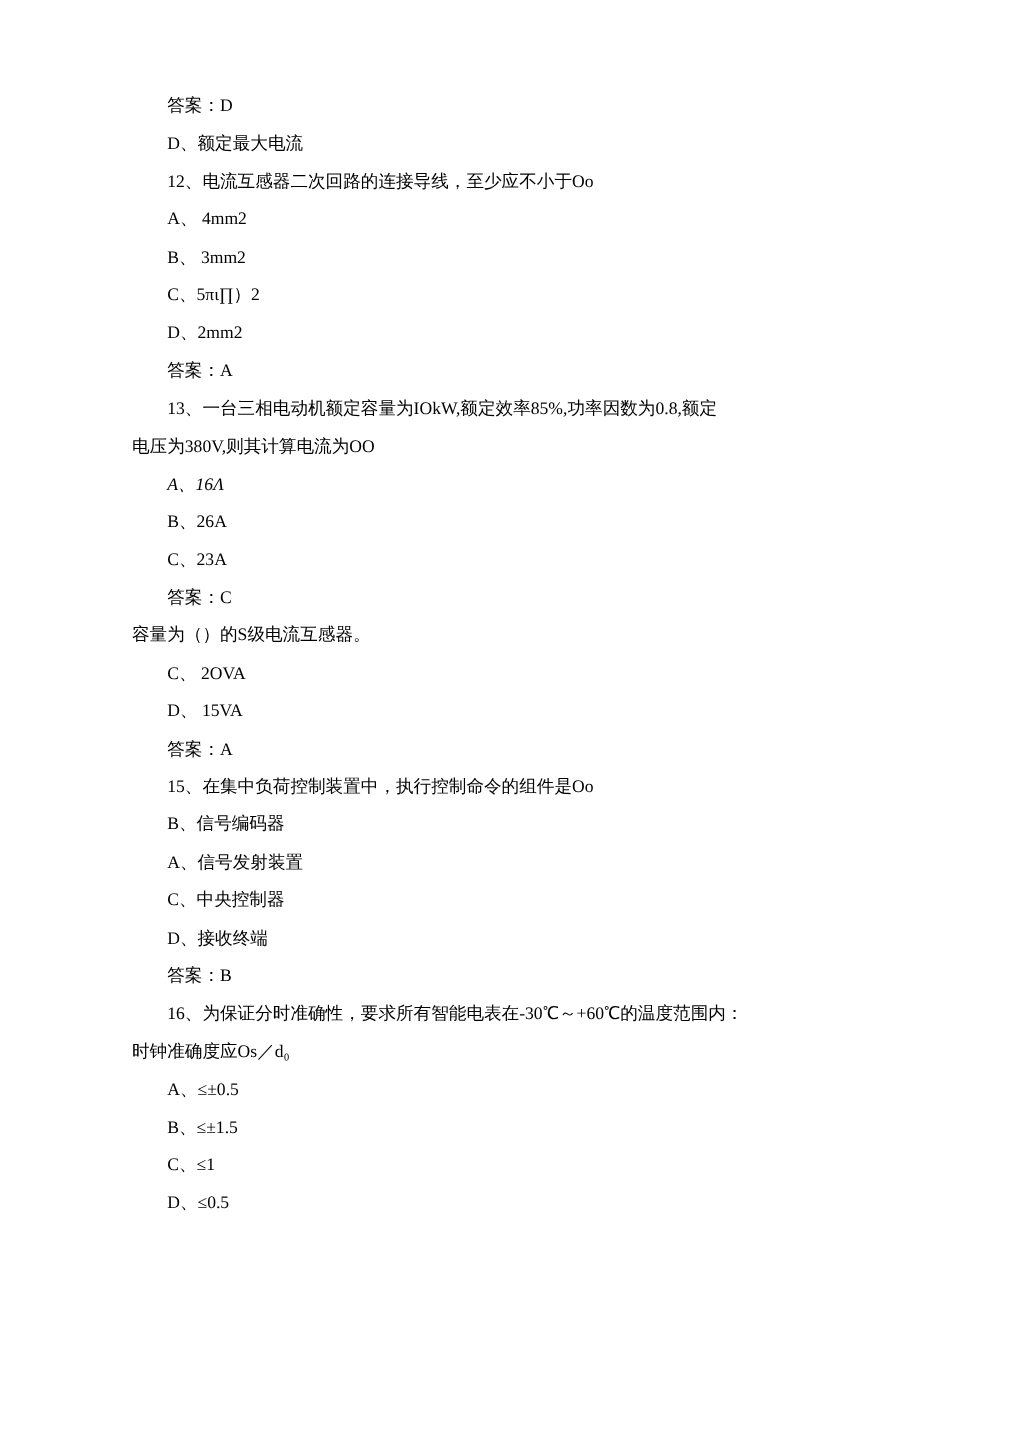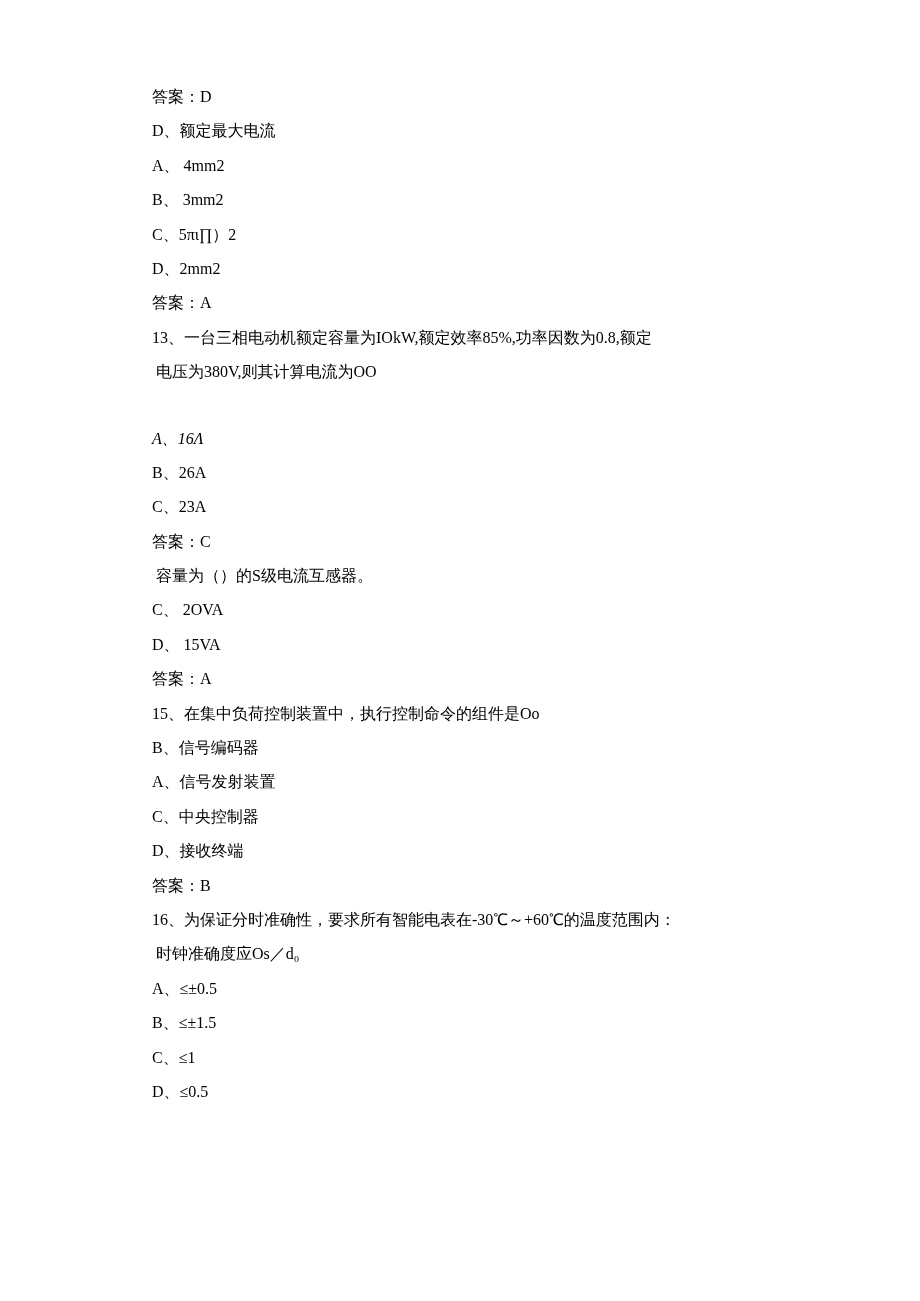--- a/index.html
+++ b/index.html
@@ -10,33 +10,32 @@
       color: #000000;
       line-height: 2.15;
       padding: 80px 120px 60px 120px;
       width: 920px;
     }
     .line {
       text-indent: 2em;
     }
     .no-indent {
       text-indent: 0;
-      margin-left: 36px;
     }
     .italic {
       font-style: italic;
-      margin-top: 32px;
     }
   </style>
 </head>
 <body>
 
 <div id="content">
     <div class="line">答案：D</div>
     <div class="line">D、额定最大电流</div>
+    <div class="line">12、电流互感器二次回路的连接导线，至少应不小于Oo</div>
     <div class="line">A、 4mm2</div>
     <div class="line">B、 3mm2</div>
     <div class="line">C、5πι∏）2</div>
     <div class="line">D、2mm2</div>
     <div class="line">答案：A</div>
     <div class="line">13、一台三相电动机额定容量为IOkW,额定效率85%,功率因数为0.8,额定</div>
     <div class="line no-indent">电压为380V,则其计算电流为OO</div>
     <div class="line italic">A、16Λ</div>
     <div class="line">B、26A</div>
     <div class="line">C、23A</div>

